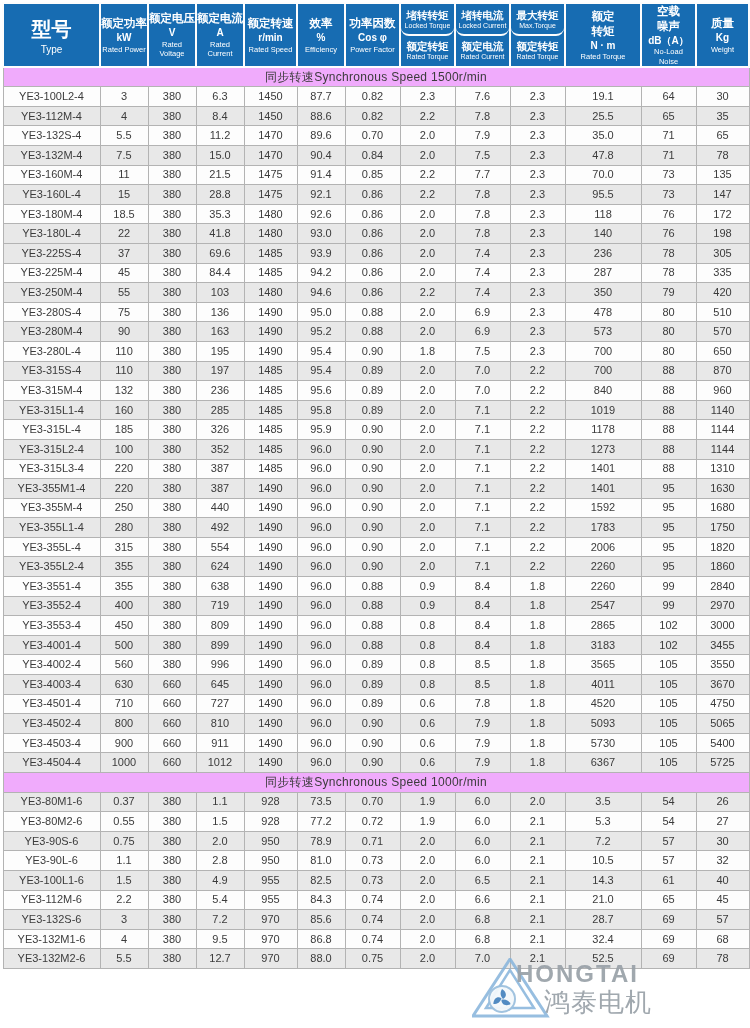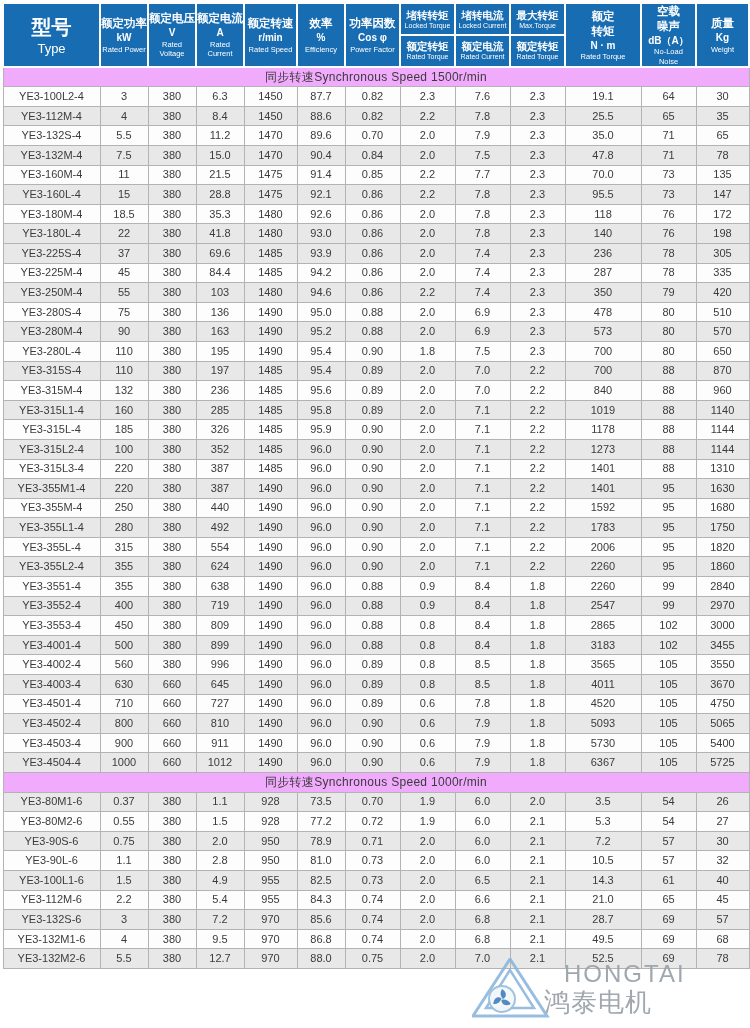--- a/index.html
+++ b/index.html
@@ -15,40 +15,40 @@
   .table-wrap{position:absolute;top:2px;left:2px;width:746px;}
   table{border-collapse:collapse;width:100%;table-layout:fixed;}
   thead th{
     background:var(--blue);color:#fff;border:2px solid #fdfdfd;
     padding:0;vertical-align:middle;text-align:center;height:64px;font-weight:bold;
   }
   .h-zh{display:block;font-size:11.5px;font-weight:bold;line-height:1.3;white-space:pre-line;}
   .h-zh-lg{display:block;font-size:20px;font-weight:bold;line-height:1.4;}
   .h-unit{display:block;font-size:10px;font-weight:bold;line-height:1.35;}
   .h-en{display:block;font-size:7.5px;font-weight:normal;line-height:1.25;white-space:pre-line;}
-  .h-en-lg{display:block;font-size:13px;font-weight:normal;line-height:1.3;}
+  .h-en-lg{display:block;font-size:10px;font-weight:normal;line-height:1.3;}
   th.ratio{padding:0;}
   .ratio-box{display:flex;flex-direction:column;height:60px;justify-content:space-between;}
-  .ratio-top,.ratio-bot{flex:1;display:flex;flex-direction:column;justify-content:center;}
+  .ratio-top,.ratio-bot{flex:1;display:flex;flex-direction:column;justify-content:center;border-radius:8px;}
   .ratio-top{border-bottom:2px solid #fdfdfd;}
   .r-zh{font-size:10.5px;font-weight:bold;line-height:1.2;display:block;}
   .r-en{font-size:7px;font-weight:normal;line-height:1.2;display:block;}
   tbody td{
     border:1px solid var(--border);background:#fdfdfd;color:var(--text);
     font-size:11px;text-align:center;height:19.6px;padding:0;line-height:1;
     overflow:hidden;white-space:nowrap;
   }
   tbody tr.shaded td{background:var(--row-alt);}
   tbody tr.section-row td{background:#f0abfc;font-size:12px;color:#3b3b3b;letter-spacing:0.3px;}
   
   .watermark{position:absolute;left:472px;top:954px;width:215px;height:68px;pointer-events:none;z-index:5;}
   .wm-logo{position:absolute;left:0;top:4px;}
   .wm-brand{
-    position:absolute;left:44px;top:6px;font-size:24px;font-weight:normal;letter-spacing:2px;
-    color:var(--wm-gray);opacity:0.92;margin-left:48px;
+    position:absolute;left:44px;top:6px;font-size:24px;font-weight:bold;letter-spacing:2px;
+    color:var(--wm-gray);opacity:0.92;
   }
   .wm-brand-zh{
     position:absolute;left:72px;top:31px;font-size:26px;font-weight:normal;letter-spacing:1px;
     color:var(--wm-gray);opacity:0.92;font-family:"DejaVu Sans",sans-serif;
   }
 </style>
 </head>
 <body>
 
 <div class="table-wrap">
@@ -801,21 +801,21 @@
           <td>YE3-132M1-6</td>
           <td>4</td>
           <td>380</td>
           <td>9.5</td>
           <td>970</td>
           <td>86.8</td>
           <td>0.74</td>
           <td>2.0</td>
           <td>6.8</td>
           <td>2.1</td>
-          <td>49.5</td>
+          <td>32.4</td>
           <td>69</td>
           <td>68</td>
         </tr>
         <tr class="shaded">
           <td>YE3-132M2-6</td>
           <td>5.5</td>
           <td>380</td>
           <td>12.7</td>
           <td>970</td>
           <td>88.0</td>

